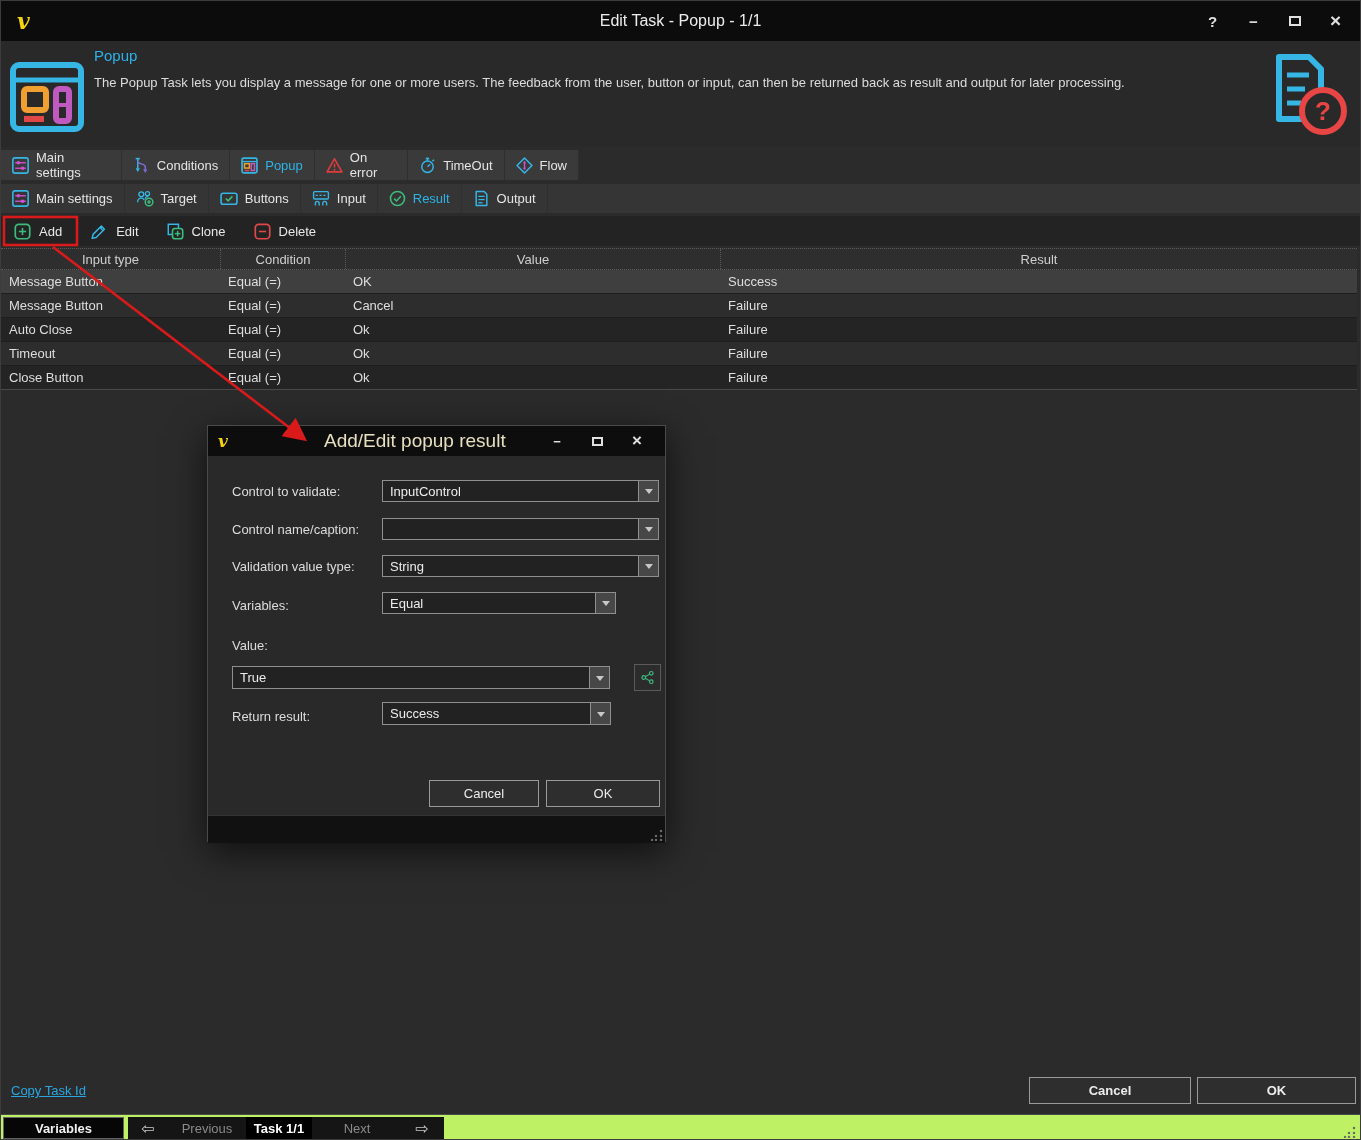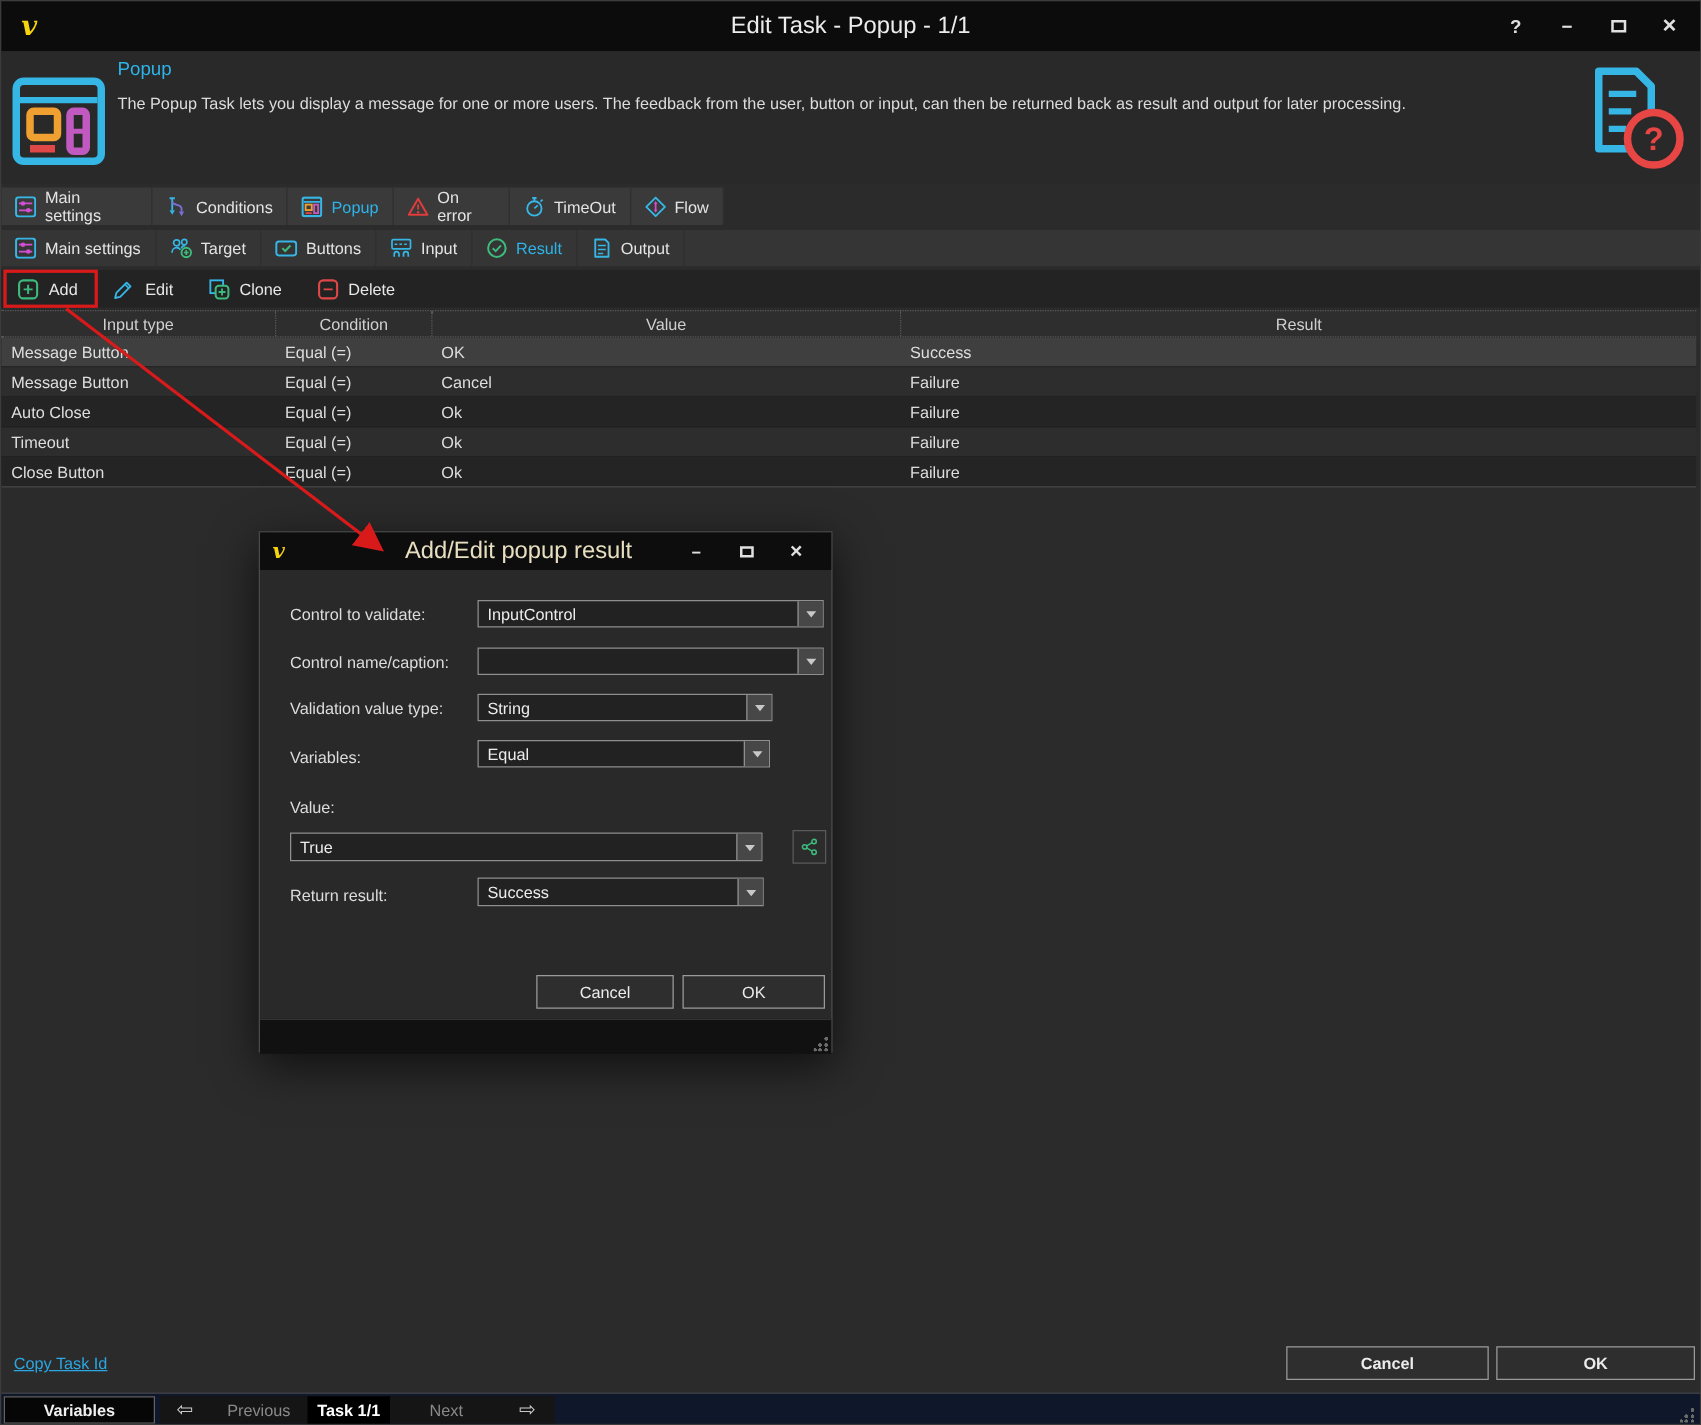--- a/index.html
+++ b/index.html
@@ -5,21 +5,21 @@
   * { box-sizing: border-box; margin: 0; padding: 0; }
   html,body { background:#1a1a1a; }
   body { font-family:"Liberation Sans", sans-serif; }
   #app { position:relative; width:1361px; height:1140px; background:#2b2b2b; overflow:hidden; border:1px solid #3c3c3c; }
 
   
   .titlebar { position:absolute; left:0; top:0; width:100%; height:40px; background:#0c0c0c; }
   .logo { position:absolute; left:16px; top:8px; width:26px; height:24px; color:#f5d30f;
           font-family:"DejaVu Serif", serif; font-style:italic; font-weight:bold; font-size:22px; line-height:24px; }
   .win-title { position:absolute; left:0; right:0; top:0; height:40px; line-height:40px; text-align:center;
-               color:#ececec; font-size:19px;border-radius:19px; }
+               color:#ececec; font-size:16px;border-radius:19px; }
   .tb-controls { position:absolute; right:4px; top:0; height:40px; display:flex; }
   .tb-btn { width:41px; height:40px; display:flex; align-items:center; justify-content:center;
             color:#e0e0e0; font-size:15px; font-weight:bold; cursor:default; }
   .max-box { width:12px; height:10px; border:2px solid #e0e0e0; display:inline-block; }
 
   
   .header { position:absolute; left:0; top:40px; width:100%; height:106px; background:#292929; }
   .task-icon { position:absolute; left:8px; top:20px; }
   .h-title { position:absolute; left:93px; top:6px; color:#2db3e8; font-size:15px; }
   .h-desc { position:absolute; left:93px; top:34px; color:#dcdcdc; font-size:13px; white-space:nowrap; }
@@ -91,21 +91,21 @@
             radial-gradient(circle at 5px  11px,#6a6a6a 1.4px, transparent 1.6px),
             radial-gradient(circle at 1px  11px,#6a6a6a 1.4px, transparent 1.6px); }
 
   
   .copy-link { position:absolute; left:10px; top:1082px; color:#2aa7e2; font-size:13px;
                text-decoration:underline; cursor:pointer; }
   .f-cancel { position:absolute; left:1028px; top:1076px; width:162px; height:27px; font-weight:bold; }
   .f-ok     { position:absolute; left:1196px; top:1076px; width:159px; height:27px; font-weight:bold; }
 
   
-  .statusbar { position:absolute; left:0; top:1113px; width:100%; height:27px; background:#0f172a;
+  .statusbar { position:absolute; left:0; top:1113px; width:100%; height:27px; background:#bef264;
                border-top:1px solid #4a4a4a; }
   .vars-btn { position:absolute; left:2px; top:2px; width:121px; height:22px; background:#060606;
               border:1px solid #626262; color:#f0f0f0; font-size:13px; font-weight:600;
               display:flex; align-items:center; justify-content:center; }
   .navbox { position:absolute; left:127px; top:2px; height:22px; width:316px; background:#151515;
             display:flex; align-items:center; }
   .nav-seg { height:100%; display:flex; align-items:center; justify-content:center; font-size:13px; }
   .nav-arrow { width:40px; color:#c8c8c8; font-size:16px; }
   .nav-dim { color:#8a8a8a; }
   .seg-prev { width:78px; } .seg-next { width:90px; }
@@ -404,21 +404,21 @@
 
     <div class="m-label" style="left:24px; top:96px;">Control name/caption:</div>
     <div class="dd" style="left:174px; top:92px; width:277px; height:22px;">
       <span class="dd-value"></span>
       <span class="dd-btn">
           <span class="dd-arrow"></span>
         </span>
     </div>
 
     <div class="m-label" style="left:24px; top:133px;">Validation value type:</div>
-    <div class="dd" style="left:174px; top:129px; width:236px; height:22px;">
+    <div class="dd" style="left:174px; top:129px; width:277px; height:22px;">
       <span class="dd-value">String</span>
       <span class="dd-btn">
           <span class="dd-arrow"></span>
         </span>
     </div>
 
     <div class="m-label" style="left:24px; top:172px;">Variables:</div>
     <div class="dd" style="left:174px; top:166px; width:234px; height:22px;">
       <span class="dd-value">Equal</span>
       <span class="dd-btn">

